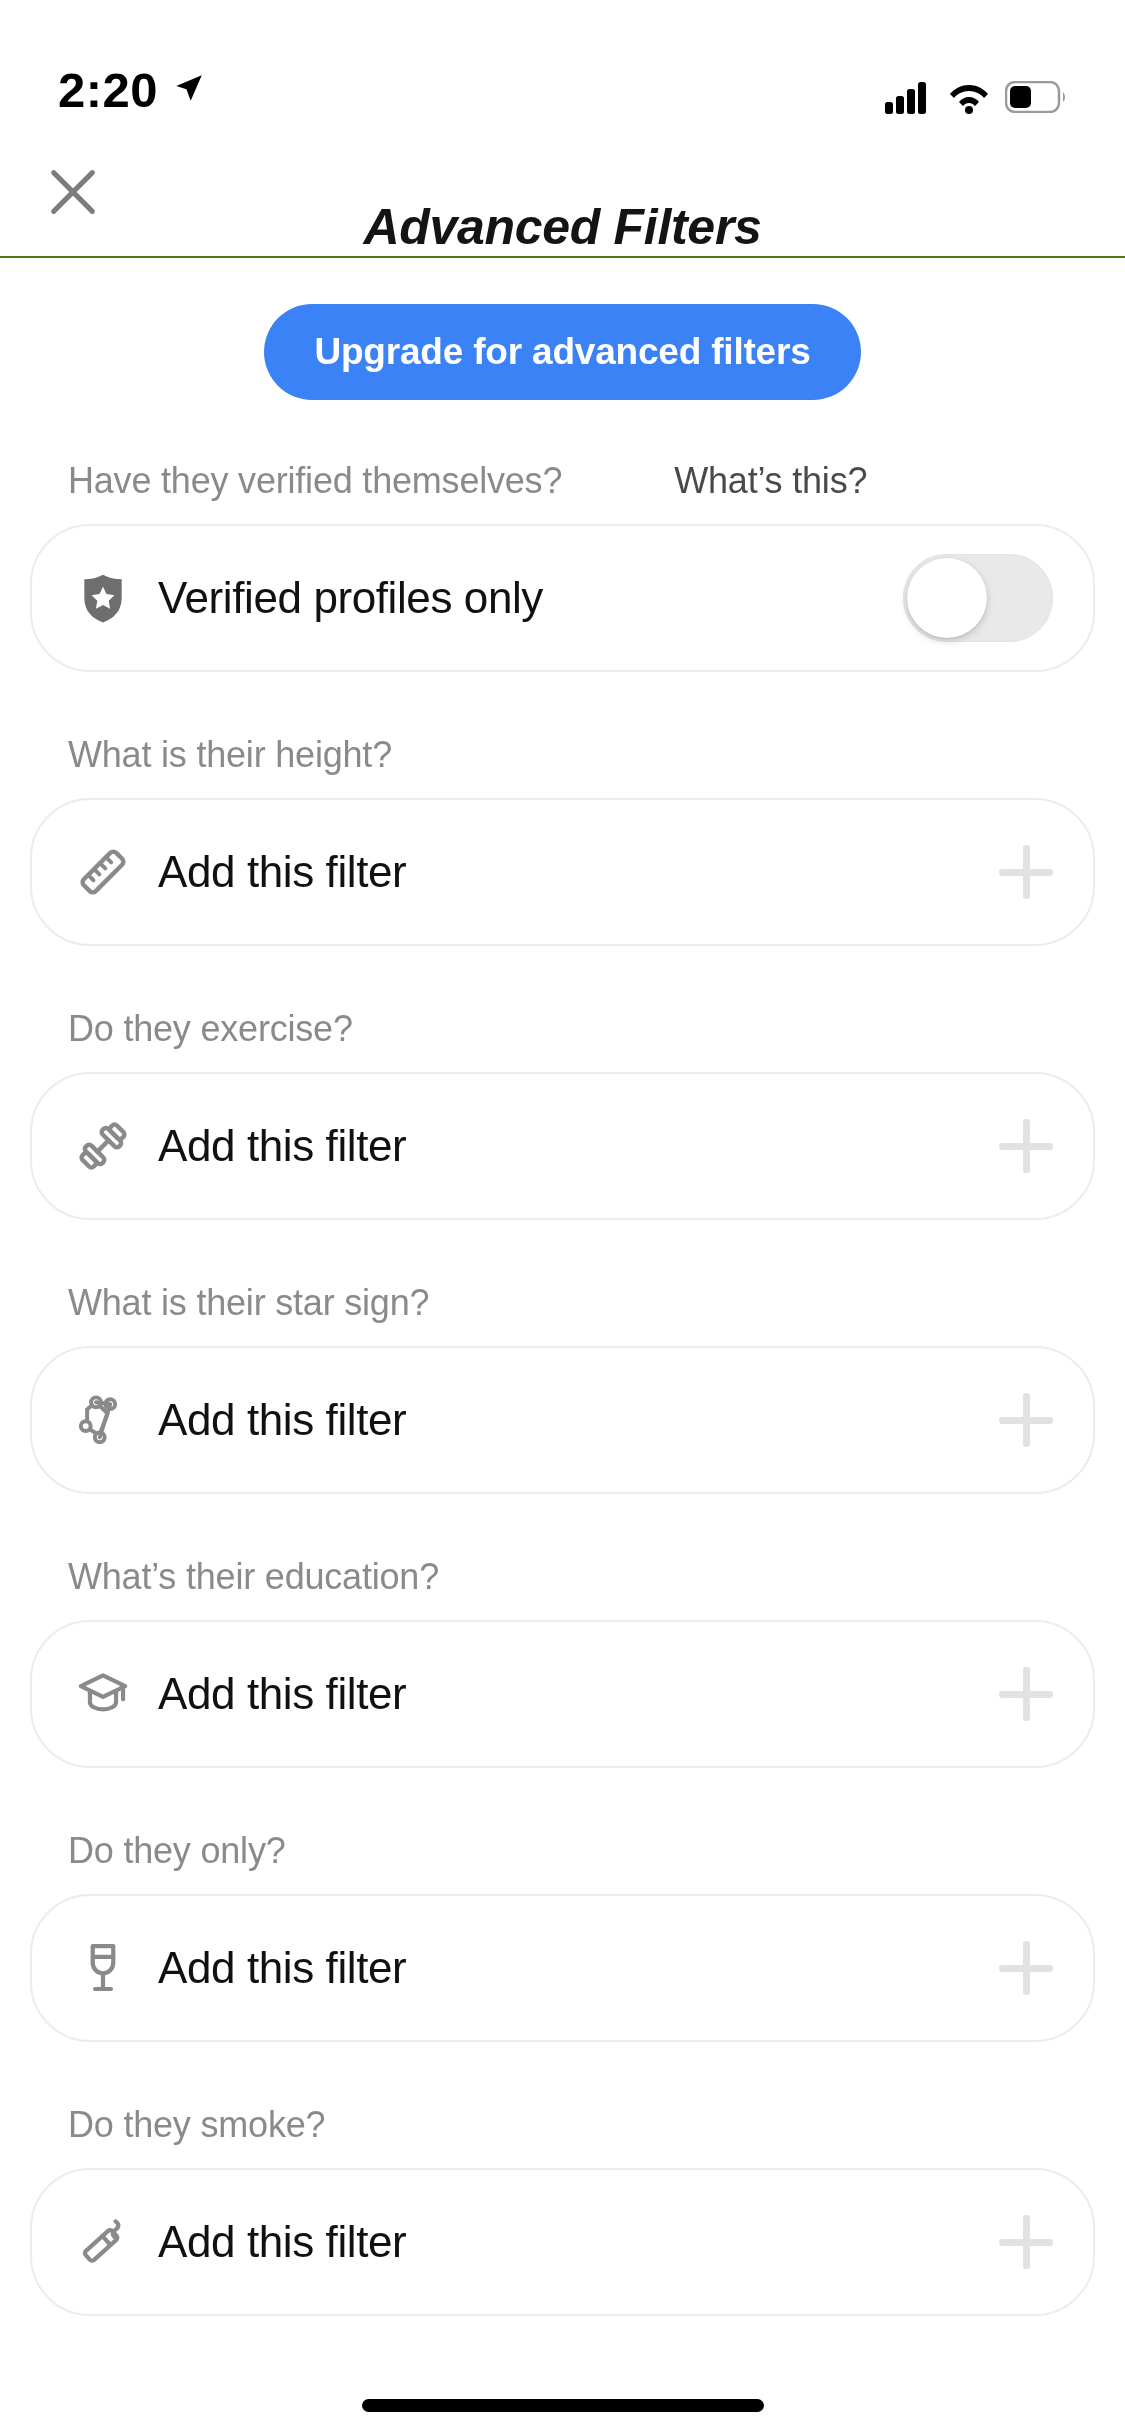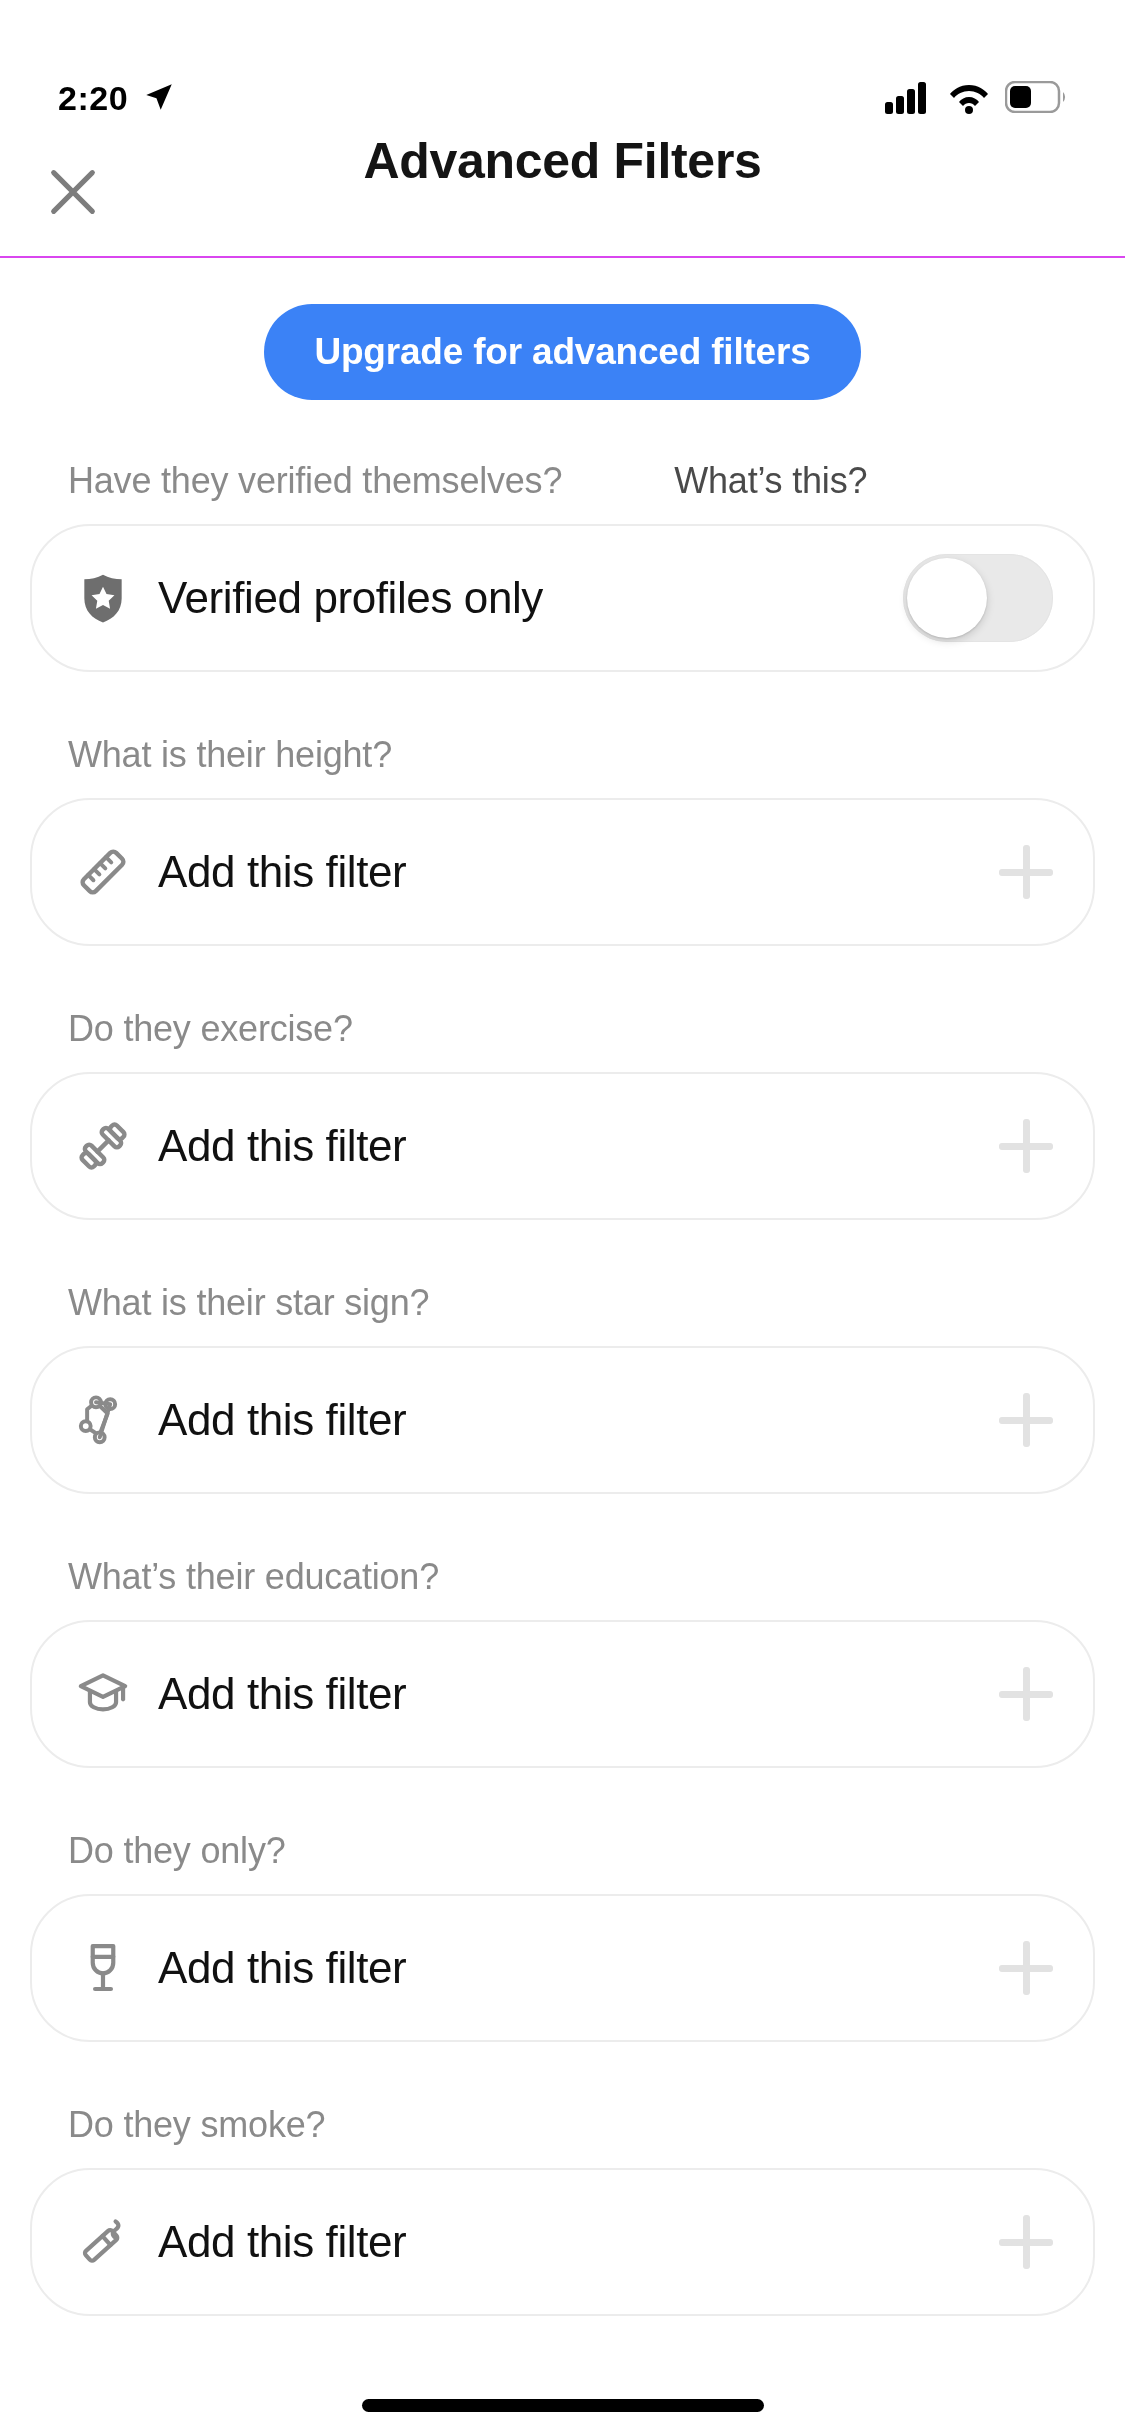--- a/index.html
+++ b/index.html
@@ -13,29 +13,29 @@
 
   
   .statusbar{
     position:relative;
     height:132px;
     display:flex; align-items:flex-end;
     padding:0 58px 14px 58px;
     justify-content:space-between;
   }
   .sb-left{ display:flex; align-items:center; gap:14px; }
-  .sb-time{ font-size:34px; font-weight:600; color:#000; letter-spacing:0.5px; }
+  .sb-time{ font-size:49px; font-weight:600; color:#000; letter-spacing:0.5px; }
   .sb-right{ display:flex; align-items:center; gap:14px; }
 
   
   .header{
     position:relative;
     height:126px;
-    border-bottom:2px solid #d946ef;
-    display:flex; align-items:flex-start;
+    border-bottom:2px solid #4d7c0f;
+    display:flex; align-items:flex-end;font-style:italic;
   }
   .close-btn{
     position:absolute; left:30px; top:50%; transform:translateY(-50%);
     width:86px; height:86px;
     display:flex; align-items:center; justify-content:center;
     cursor:pointer;
   }
   .page-title{
     width:100%; text-align:center;
     font-size:50px; font-weight:700; color:#141414;

